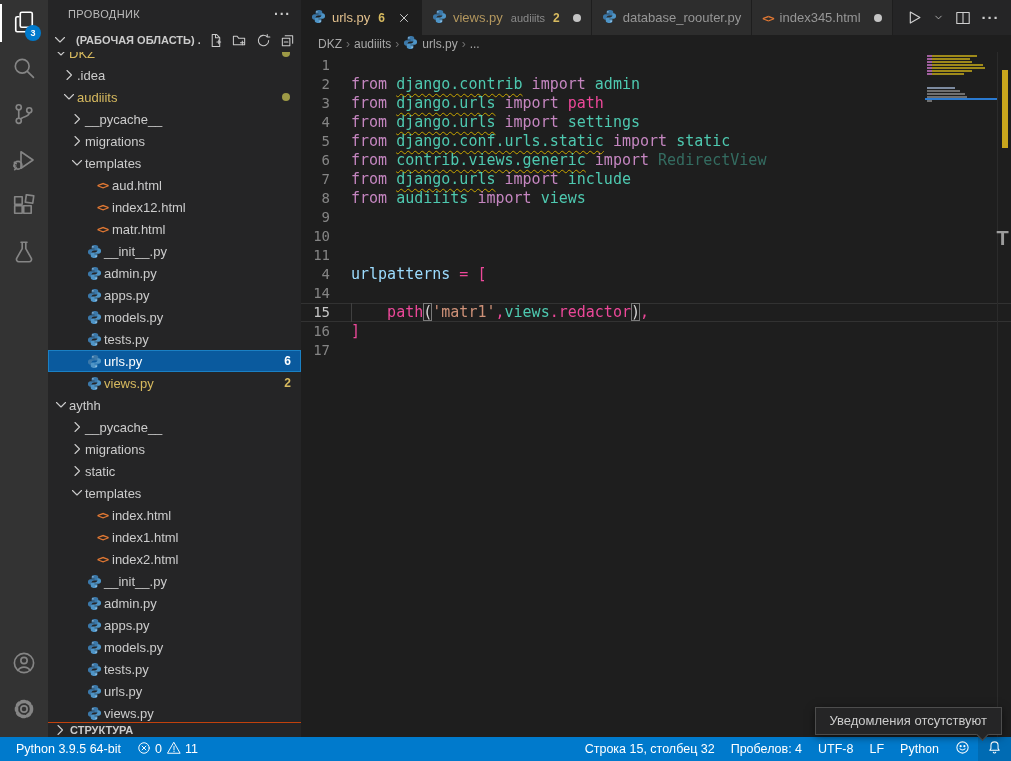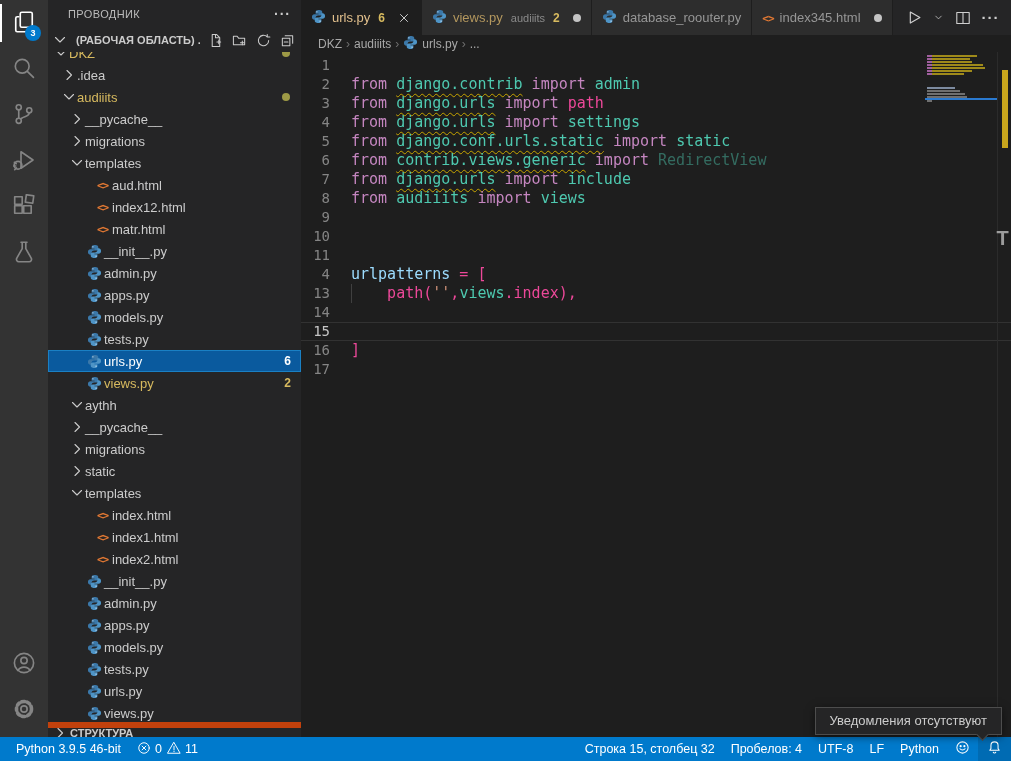--- a/index.html
+++ b/index.html
@@ -27,21 +27,21 @@
   .trow{height:22px;display:flex;align-items:center;font-size:13px;color:#cccccc;position:relative;cursor:pointer;white-space:nowrap}
   .trow:first-child{margin-top:-10px}
   .trow.mod{color:#d7ba5f}
   .trow.sel{background:#0a5a9e;box-shadow:inset 0 0 0 1px #1a80c4;color:#ffffff}
   .twisty{width:17px;display:flex;justify-content:center;align-items:center;flex:0 0 17px;color:#cccccc}
   .ficon{width:19px;display:flex;justify-content:center;align-items:center;flex:0 0 19px}
   .html-ic{color:#e37933;font-weight:700;font-size:11px;font-family:"DejaVu Sans Mono",monospace;letter-spacing:-1px}
   .tbadge{margin-left:auto;margin-right:10px;font-size:12px;font-weight:600;color:#d7ba5f}
   .trow.sel .tbadge{color:#ffffff}
   .tdot{margin-left:auto;margin-right:11px;width:8px;height:8px;border-radius:50%;background:#9e9a46}
-  .sb-bottom{height:15px;display:flex;align-items:center;font-weight:700;font-size:11px;color:#cccccc;border-top:6px solid #c2410c;flex:0 0 auto;gap:2px;padding-left:3px}
+  .sb-bottom{height:15px;display:flex;align-items:center;font-weight:700;font-size:11px;color:#cccccc;border-top:1px solid #c2410c;flex:0 0 auto;gap:2px;padding-left:3px}
 
   
   .editor{flex:1;display:flex;flex-direction:column;min-width:0;position:relative;background:#1e1e1e}
   .tabbar{height:35px;background:#252526;display:flex;align-items:stretch;flex:0 0 35px}
   .tab{display:flex;align-items:center;gap:6px;padding:0 10px;background:#2d2d2d;border-right:1px solid #1e1e1e;font-size:13px;color:#969696;cursor:pointer}
   .tab.active{background:#1e1e1e;color:#e2c08d}
   .tab .lbl.modlbl{color:#b3975e}
   .tab.active .lbl.modlbl{color:#e2c08d}
   .tab .desc{font-size:11px;color:#8a8a8a;margin-left:2px}
   .tab .badge{color:#d7ba5f;font-size:12px;font-weight:700;margin-left:2px}
@@ -345,21 +345,21 @@
               <svg width="15" height="15" viewBox="0 0 16 16">
                 <path d="M7.9 1C6.1 1 4.9 1.8 4.9 3.2V5h3.2v.6H3.6C2.2 5.6 1 6.7 1 8.5S2.2 11.4 3.6 11.4H5V9.3C5 7.9 6.2 7 7.6 7H10c1.2 0 2-.8 2-2V3.2C12 1.8 10.7 1 8.9 1z" fill="#3b78a9"></path>
                 <path d="M8.1 15c1.8 0 3-.8 3-2.2V11H7.9v-.6h4.5c1.4 0 2.6-1.1 2.6-2.9S13.8 4.6 12.4 4.6H11v2.1C11 8.1 9.8 9 8.4 9H6c-1.2 0-2 .8-2 2v1.8C4 14.2 6.3 15 8.1 15z" fill="#4e94c6"></path>
                 <circle cx="6.3" cy="3" r=".7" fill="#cfe3f2"></circle>
                 <circle cx="9.7" cy="13" r=".7" fill="#cfe3f2"></circle>
               </svg>
             </span>
             <span class="tlabel">views.py</span>
             <span class="tbadge">2</span>
           </div>
-          <div class="trow" style="padding-left: 20px;">
+          <div class="trow" style="padding-left: 4px;">
             <span class="twisty">
               <svg width="16" height="16" viewBox="0 0 16 16" fill="none" stroke="currentColor" stroke-width="1.1" stroke-linecap="round" stroke-linejoin="round">
                 <path d="M3.5 5.5L8 10l4.5-4.5"></path>
               </svg>
             </span>
             <span class="tlabel">aythh</span>
           </div>
           <div class="trow" style="padding-left: 20px;">
             <span class="twisty">
               <svg width="16" height="16" viewBox="0 0 16 16" fill="none" stroke="currentColor" stroke-width="1.1" stroke-linecap="round" stroke-linejoin="round">
@@ -602,23 +602,22 @@
           <div class="cl"><span class="ln">3</span><span class="codetext"><span class="tk-kw">from </span><span class="tk-modsq">django.urls</span><span class="tk-kw"> import </span><span class="tk-pl">path</span></span></div>
           <div class="cl"><span class="ln">4</span><span class="codetext"><span class="tk-kw">from </span><span class="tk-modsq">django.urls</span><span class="tk-kw"> import </span><span class="tk-mod">settings</span></span></div>
           <div class="cl"><span class="ln">5</span><span class="codetext"><span class="tk-kw">from </span><span class="tk-modsq">django.conf.urls.static</span><span class="tk-kw"> import </span><span class="tk-mod">static</span></span></div>
           <div class="cl"><span class="ln">6</span><span class="codetext"><span class="tk-kw">from </span><span class="tk-modsq">contrib.views.generic</span><span class="tk-kw"> import </span><span class="tk-dim">RedirectView</span></span></div>
           <div class="cl"><span class="ln">7</span><span class="codetext"><span class="tk-kw">from </span><span class="tk-modsq">django.urls</span><span class="tk-kw"> import </span><span class="tk-mod">include</span></span></div>
           <div class="cl"><span class="ln">8</span><span class="codetext"><span class="tk-kw">from </span><span class="tk-mod">audiiits</span><span class="tk-kw"> import </span><span class="tk-mod">views</span></span></div>
           <div class="cl"><span class="ln">9</span><span class="codetext"></span></div>
           <div class="cl"><span class="ln">10</span><span class="codetext"></span></div>
           <div class="cl"><span class="ln">11</span><span class="codetext"></span></div>
           <div class="cl"><span class="ln">4</span><span class="codetext"><span class="tk-var">urlpatterns</span><span class="tk-pl"> = [</span></span></div>
-          <div class="cl"><span class="ln">13</span><span class="codetext guided"><span class="tk-pl">    path(</span><span class="tk-str">''</span><span class="tk-pl">,</span><span class="tk-mod">views</span><span class="tk-pl">.index),</span></span></div>
           <div class="cl"><span class="ln">14</span></div>
-          <div class="cl cur"><span class="ln">15</span></div>
+          <div class="cl cur"><span class="ln">15</span><span class="codetext guided"><span class="tk-pl">    path</span><span class="tk-brk">(</span><span class="tk-str">'matr1'</span><span class="tk-pl">,</span><span class="tk-mod">views</span><span class="tk-pl">.redactor</span><span class="tk-brk">)</span><span class="tk-pl">,</span></span></div>
           <div class="cl"><span class="ln">16</span><span class="codetext"><span class="tk-pl">]</span></span></div>
           <div class="cl"><span class="ln">17</span><span class="codetext"></span></div>
           <div class="minimap" id="minimap">
             <div class="mm-bar" style="top: 3px; width: 50px;"></div>
             <div class="mm-bar" style="top: 6px; width: 43px;"></div>
             <div class="mm-bar" style="top: 9px; width: 45px;"></div>
             <div class="mm-bar" style="top: 12px; width: 56px;"></div>
             <div class="mm-bar" style="top: 15px; width: 58px;"></div>
             <div class="mm-bar" style="top: 18px; width: 45px;"></div>
             <div class="mm-bar" style="top: 21px; width: 37px;"></div>
@@ -632,21 +631,21 @@
         <div class="ovruler">
           <div class="warnbar"></div>
         </div>
         <div class="strayT">T</div>
       </div>
     </section>
   </div>
 
   <footer class="statusbar" id="statusbar">
       <div class="sb-item">
-        <span>Python 3.9.5 46-bit</span>
+        <span>Python 3.9.5 64-bit</span>
       </div>
       <div class="sb-item">
         <span class="ticon"><svg width="14" height="14" viewBox="0 0 16 16" fill="none" stroke="currentColor" stroke-width="1.1" stroke-linecap="round" stroke-linejoin="round">
             <circle cx="8" cy="8" r="6"></circle>
             <path d="M5.8 5.8l4.4 4.4M10.2 5.8l-4.4 4.4"></path>
           </svg></span>
         <span class="num">0</span>
         <span class="ticon"><svg width="14" height="14" viewBox="0 0 16 16" fill="none" stroke="currentColor" stroke-width="1.1" stroke-linecap="round" stroke-linejoin="round">
             <path d="M8 1.8L15 14H1z"></path>
             <path d="M8 6v4M8 11.6v.6"></path>

